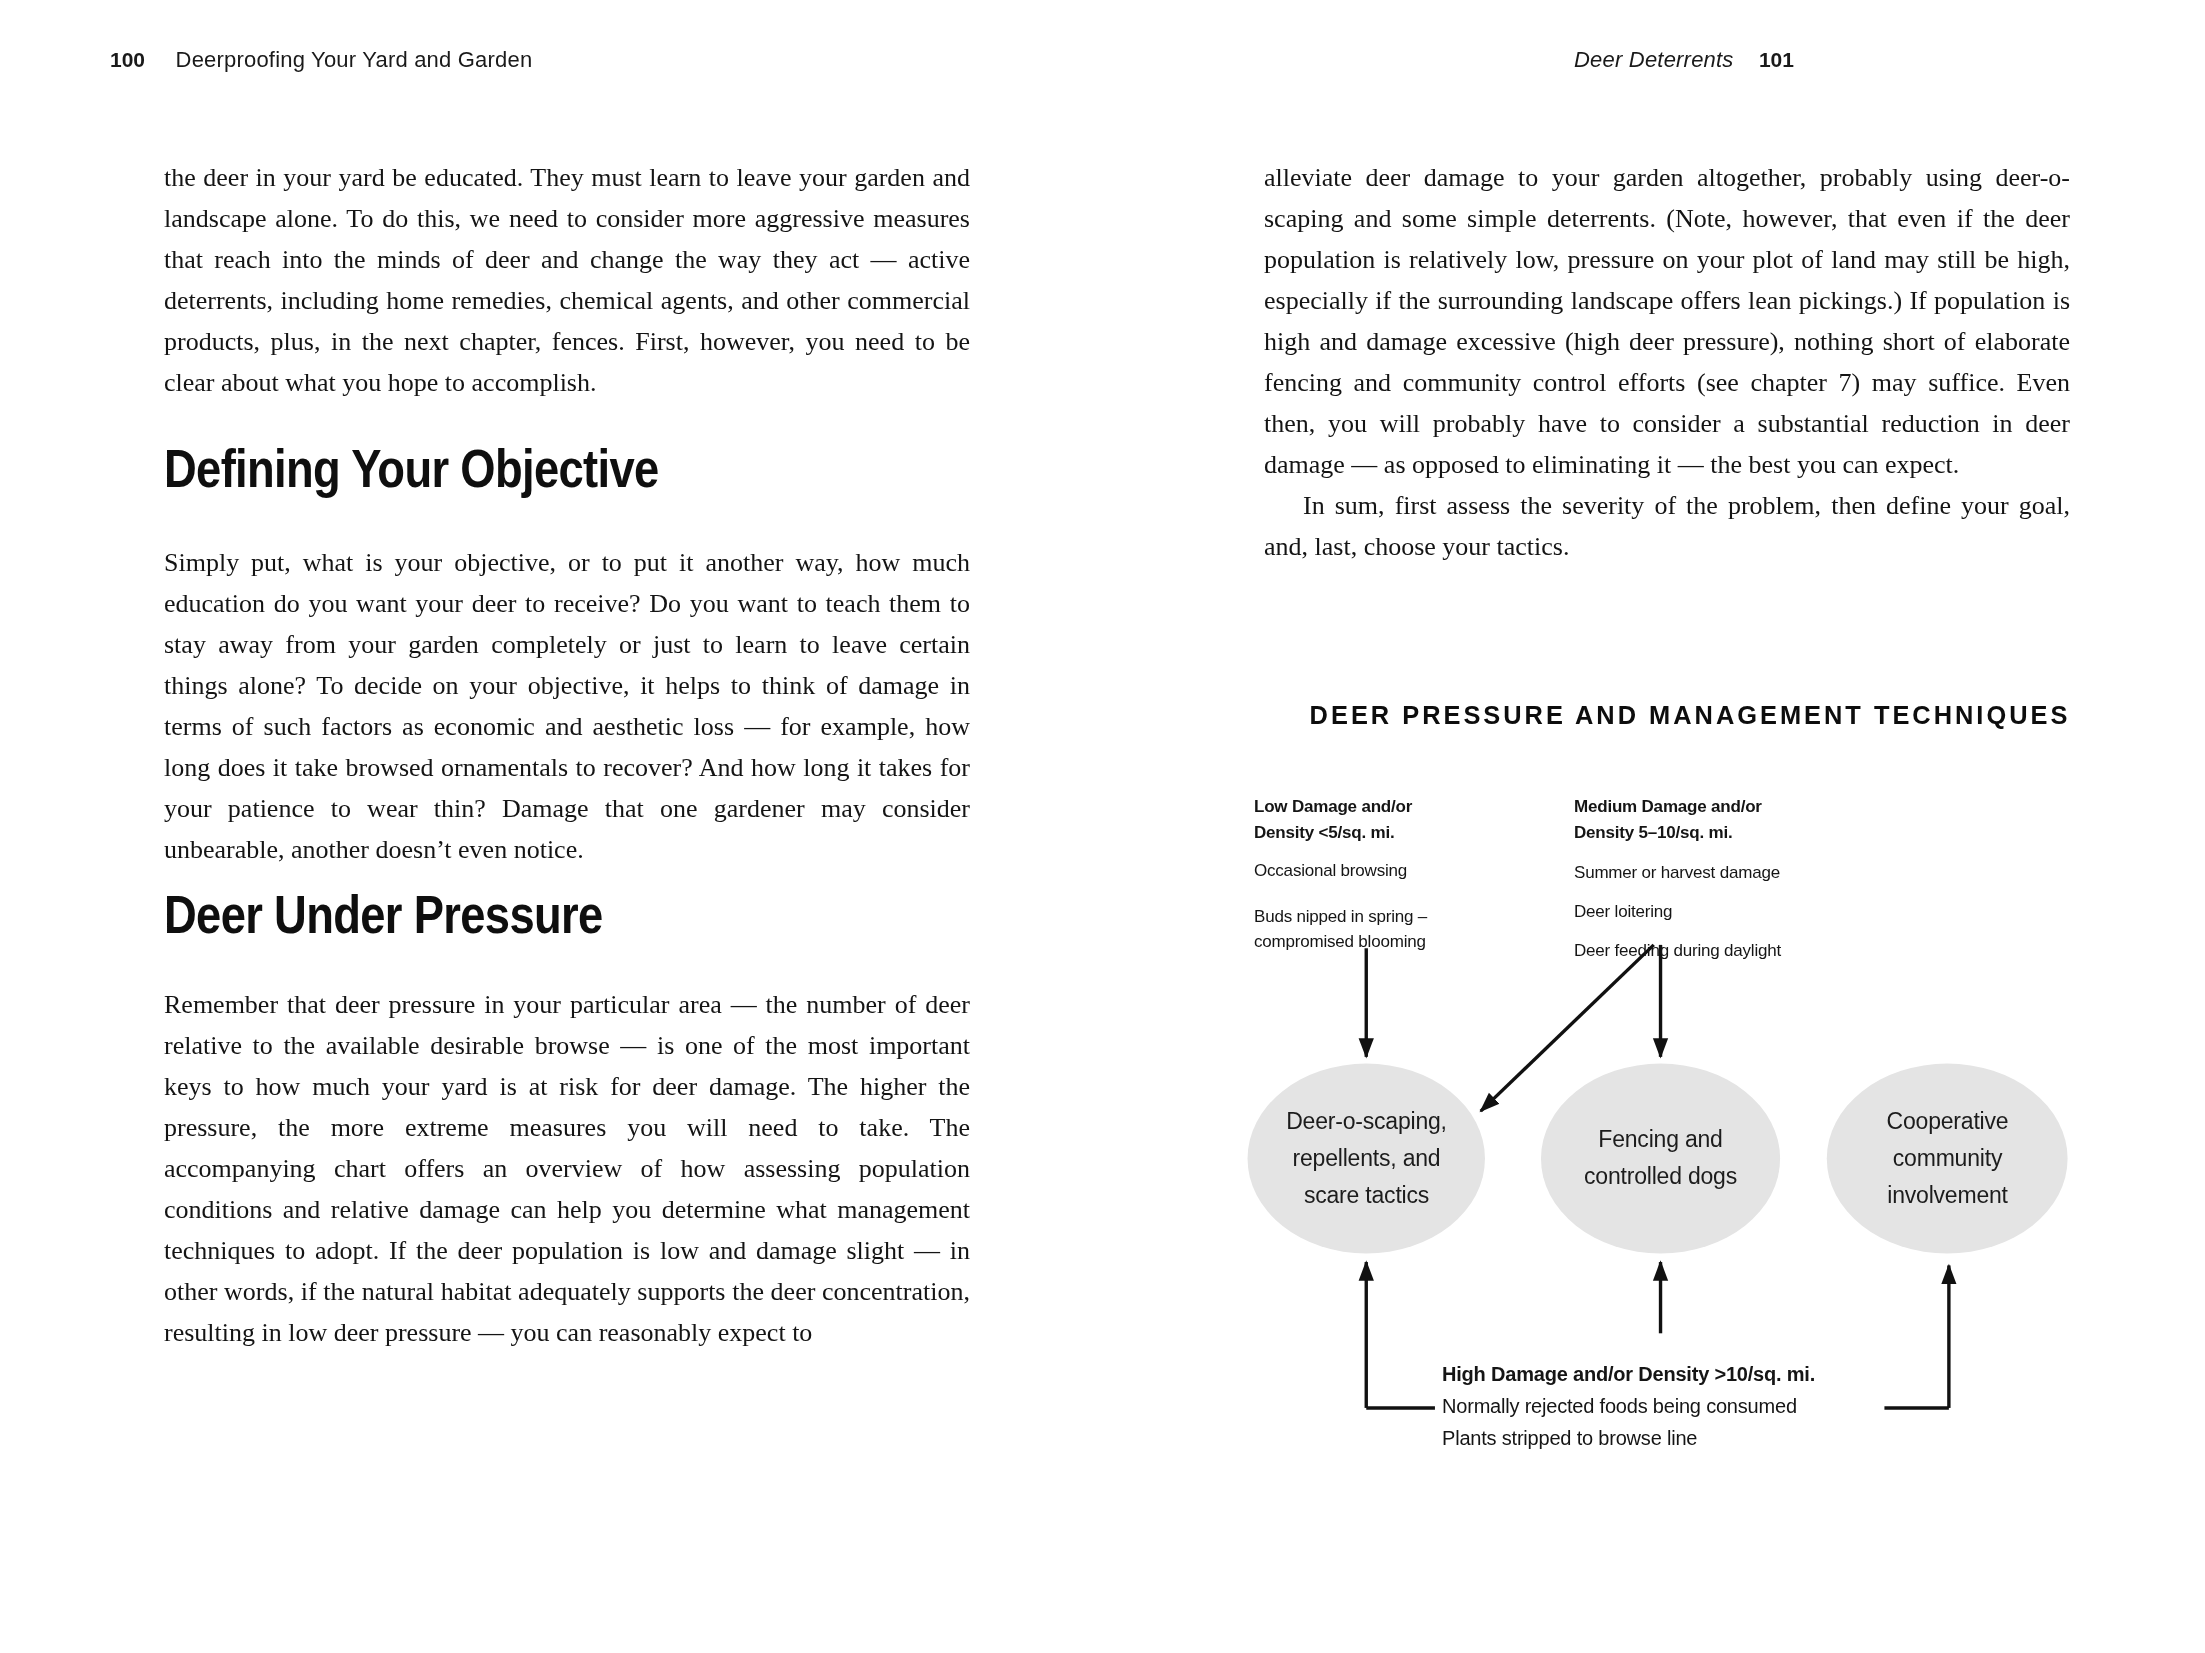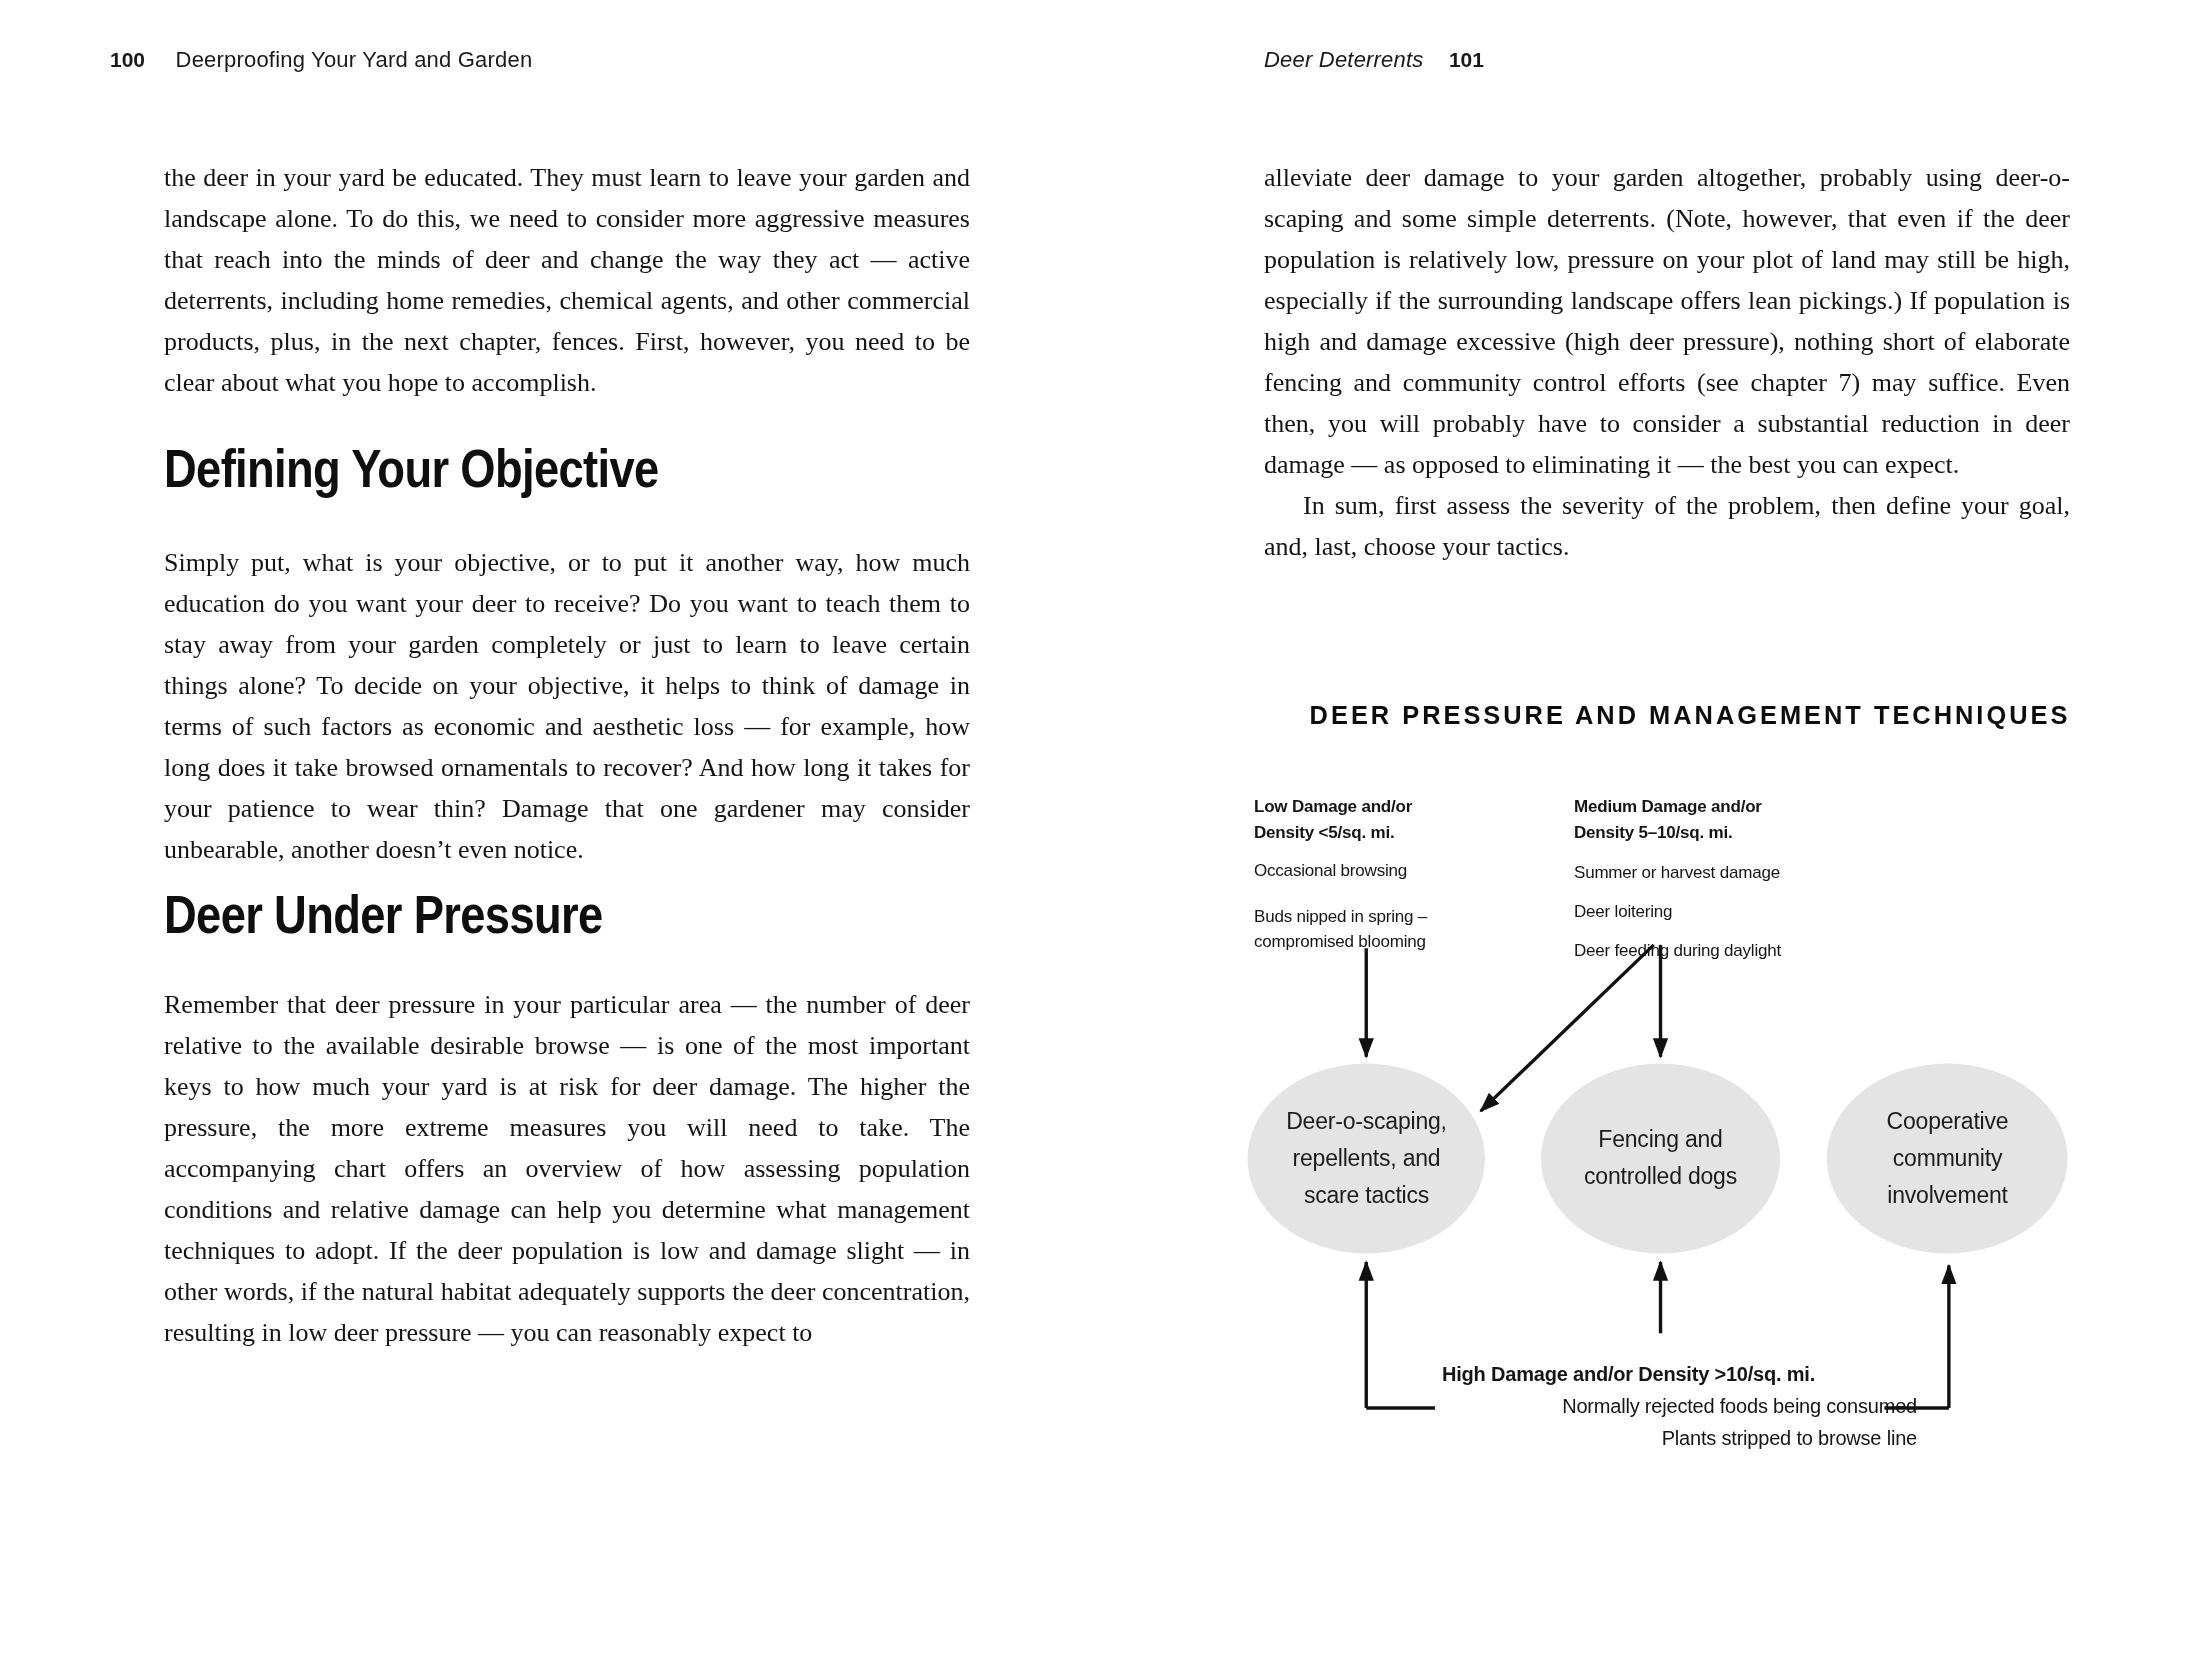--- a/index.html
+++ b/index.html
@@ -2,21 +2,21 @@
 <html style="font-size:13.6px"><head>
 <meta charset="utf-8">
 <style>
   html,body{margin:0;padding:0;background:#ffffff;width:2205px;height:1654px;overflow:hidden;}
   .spread{position:relative;width:1906px;height:1654px;background:#ffffff;color:#161616;}
 
   
   .run-head{position:absolute;top:46px;height:27px;font-family:"Liberation Sans","DejaVu Sans",sans-serif;
             font-size:22px;line-height:27px;color:#1a1a1a;white-space:nowrap;}
   .rh-left{left:110px;}
-  .rh-right{left:1264px;width:840px;text-align:left;}
+  .rh-right{left:1264px;width:840px;text-align:center;}
   .pagenum{font-weight:700;font-size:21px;letter-spacing:0;}
   .rh-title{margin-left:30.5px;letter-spacing:0.2px;}
   .rh-title-it{font-style:italic;margin-right:25.4px;letter-spacing:0.2px;}
 
   
   .textcol{position:absolute;top:157px;width:806px;font-family:"Liberation Serif","DejaVu Serif",serif;
            font-size:26px;line-height:41px;color:#141414;}
   .col-left{left:164px;}
   .col-right{left:1264px;}
   .para{text-align:justify;margin:0;}
@@ -42,21 +42,21 @@
   .dg-item.gap{margin-top:20.4px;}
   .dg-col-med .dg-item{margin-top:13.6px;}
 
   .ellipse-label{position:absolute;width:271px;text-align:center;font-size:23px;line-height:37px;color:#1c1c1c;}
   .el-1{left:1231px;top:1103px;}
   .el-2{left:1525px;top:1121px;}
   .el-3{left:1812px;top:1103px;}
 
   .dg-high{position:absolute;left:1442px;top:1362px;width:475px;font-size:20px;line-height:25.4px;}
   .dg-highhead{font-weight:700;}
-  .dg-high .dg-item{margin-top:6.8px;text-align:right;}
+  .dg-high .dg-item{margin-top:6.8px;}
 
   .diagram-svg{position:absolute;left:0;top:0;pointer-events:none;}
 
   .line{white-space:nowrap;}
 </style>
 </head>
 <body>
 
 <div class="spread">
 

